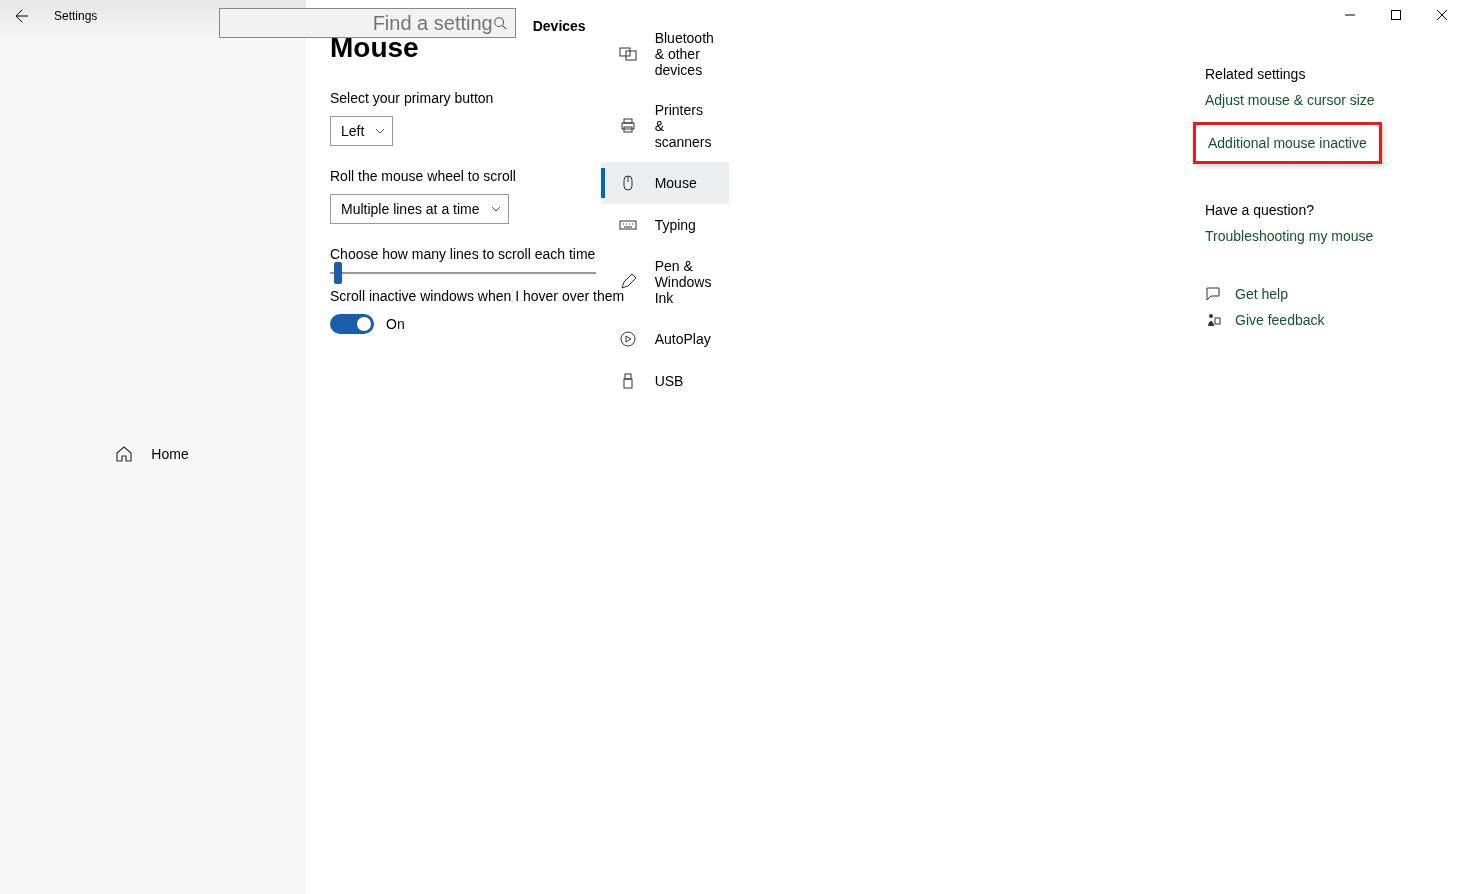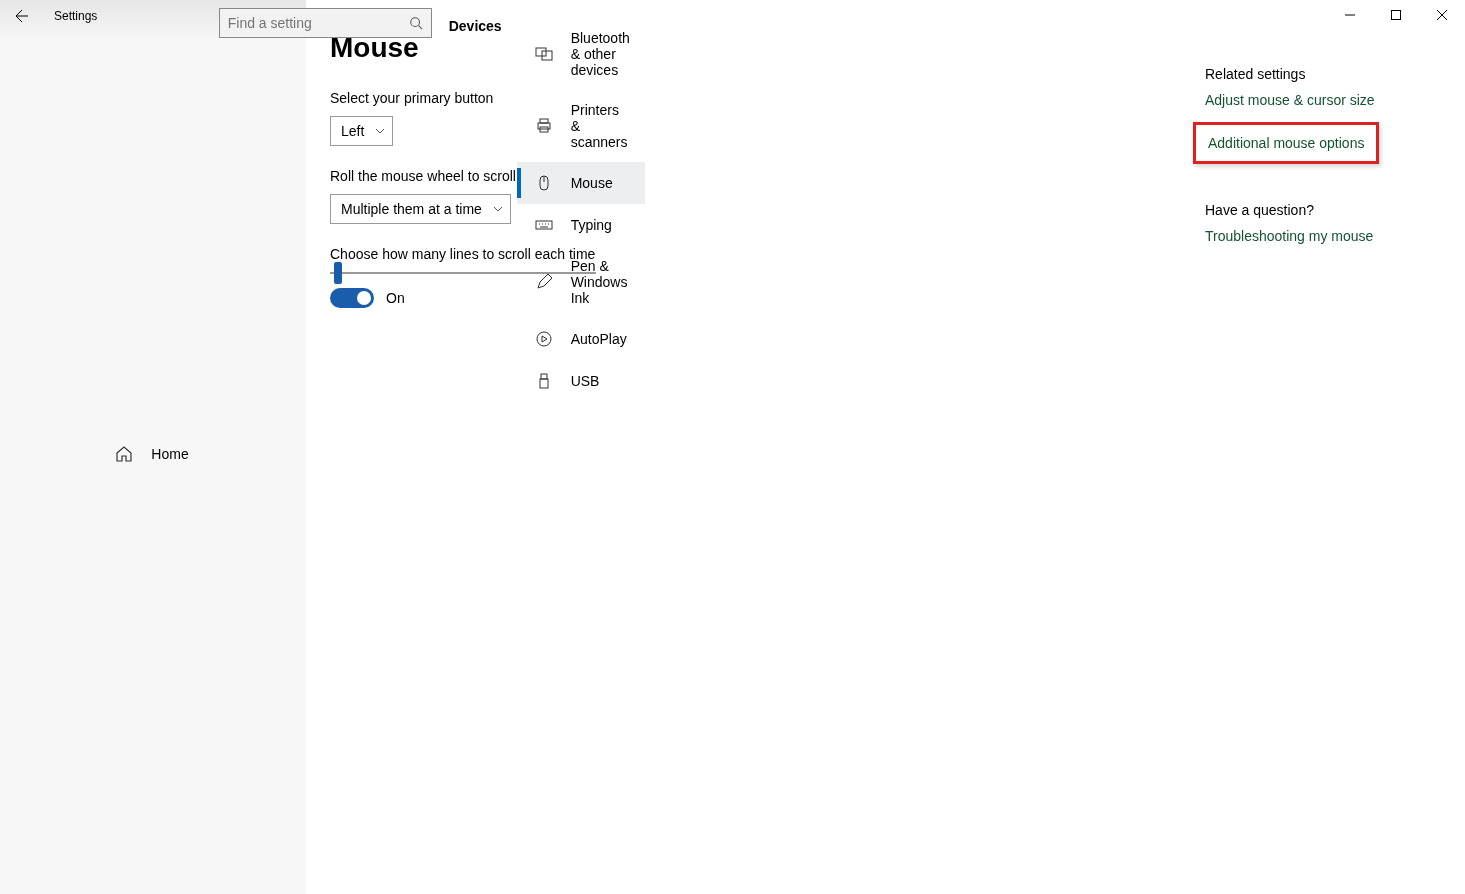--- a/index.html
+++ b/index.html
@@ -5,21 +5,21 @@
   * { box-sizing: border-box; margin: 0; padding: 0; font-family: "Segoe UI", sans-serif; }
   body { width: 1465px; height: 894px; background: #fff; display: flex; overflow: hidden; font-size: 14px; color: #000; }
   .sidebar { width: 306px; height: 100%; background: linear-gradient(to bottom, #e6e6e6 0%, #f7f7f7 40px, #f7f7f7 100%); display: flex; flex-direction: row; }
   .titlebar { height: 32px; display: flex; align-items: center; padding-left: 14px; gap: 24px; }
   .back-btn { cursor: pointer; display: flex; align-items: center; }
   .title-text { font-size: 12px; color: #000; }
   .home-row { display: flex; align-items: center; gap: 18px; padding: 12px 15px 12px 18px; margin-top: 13px; cursor: pointer; }
   .home-row .label { font-size: 14px; }
   .search-wrap { padding: 8px 15px 0 15px; }
   .search-box { width: 100%; height: 30px; border: 1px solid #888; background: #f2f2f2; display: flex; align-items: center; padding: 0 8px; }
-  .search-box input { flex: 1; border: none; background: transparent; outline: none; font-size: 14px; color: #701a75; }
+  .search-box input { flex: 1; border: none; background: transparent; outline: none; font-size: 20px; color: #701a75; text-align: right; }
   .category-label { font-weight: 600; font-size: 14px; padding: 18px 15px 8px 2px; }
   .nav-list { display: flex; flex-direction: column; margin-top: 18px; }
   .nav-item { display: flex; align-items: center; gap: 18px; padding: 12px 15px 12px 18px; cursor: pointer; position: relative; }
   .nav-item.active::before { content: ""; position: absolute; left: 0; top: 6px; bottom: 6px; width: 4px; background: #0067c0; }
   .nav-item.active { background: #eceef0; }
   .nav-item .label { font-size: 14px; }
   .nav-icon { width: 18px; height: 18px; display: flex; align-items: center; justify-content: center; }
   .main { flex: 1; display: flex; }
   .content { flex: 1; padding: 32px 24px 24px 24px; }
   .aside { width: 260px; padding: 66px 24px 24px 0; display: flex; flex-direction: column; }
@@ -162,55 +162,76 @@
             <svg width="12" height="12" viewBox="0 0 12 12">
               <path d="M2 4l4 4 4-4" stroke="#555" fill="none"></path>
             </svg>
           </span>
       </div>
     </div>
 
     <div class="section">
       <div class="field-label">Roll the mouse wheel to scroll</div>
       <div class="select" style="min-width:158px">
-        <span>Multiple them at a time</span>
+        <span>Multiple lines at a time</span>
         <span class="chev">
             <svg width="12" height="12" viewBox="0 0 12 12">
               <path d="M2 4l4 4 4-4" stroke="#555" fill="none"></path>
             </svg>
           </span>
       </div>
     </div>
 
     <div class="section">
       <div class="field-label">Choose how many lines to scroll each time</div>
       <div class="slider-track">
         <div class="slider-handle"></div>
       </div>
+      <div class="field-label">Scroll inactive windows when I hover over them</div>
       <div class="toggle-row">
         <div class="toggle">
           <div class="knob"></div>
         </div>
         <span>On</span>
       </div>
     </div>
   </div>
 
   <div class="aside">
     <div class="aside-block">
       <div class="aside-heading">Related settings</div>
       <a class="link">Adjust mouse &amp; cursor size</a><br>
-      <a class="link highlighted">Additional mouse options</a>
+      <a class="link highlighted">Additional mouse inactive</a>
     </div>
 
     <div class="aside-block">
       <div class="aside-heading">Have a question?</div>
       <a class="link">Troubleshooting my mouse</a>
     </div>
 
+    <div class="aside-block">
+      <div class="aside-action">
+        <span>
+            <svg width="16" height="16" viewBox="0 0 16 16">
+              <path d="M2 2h12v8H6l-4 4z" fill="none" stroke="#333"></path>
+            </svg>
+          </span>
+        <span class="link">Get help</span>
+      </div>
+      <div class="aside-action">
+        <span>
+            <svg width="16" height="16" viewBox="0 0 16 16">
+              <circle cx="6" cy="4" r="2" fill="#333"></circle>
+              <path d="M3 14c0-3 2-5 3-5s3 2 3 5" fill="#333"></path>
+              <rect x="10" y="6" width="5" height="6" fill="none" stroke="#333"></rect>
+            </svg>
+          </span>
+        <span class="link">Give feedback</span>
+      </div>
+    </div>
   </div>
 </div>
 
 <div class="window-controls">
   <div class="wc-btn">
       <svg width="10" height="10" viewBox="0 0 10 10">
         <line x1="0" y1="5" x2="10" y2="5" stroke="#000"></line>
       </svg>
     </div>
   <div class="wc-btn">

